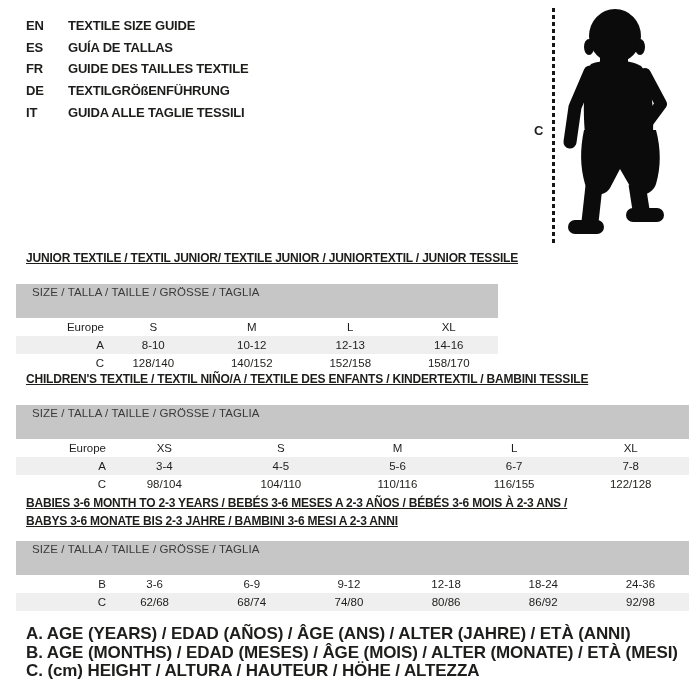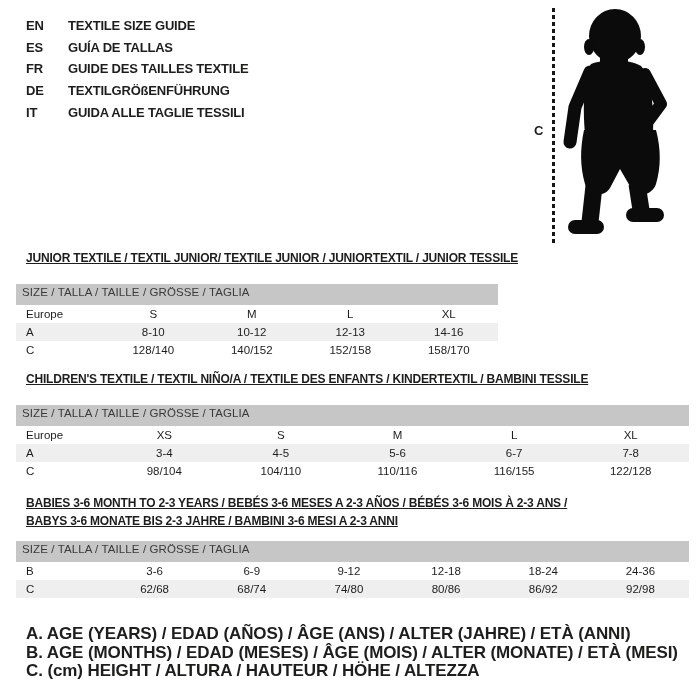--- a/index.html
+++ b/index.html
@@ -16,25 +16,25 @@
   .figure{position:absolute;left:528px;top:2px;width:172px;height:250px;}
   .measure-line{position:absolute;left:24px;top:6px;width:3px;height:236px;
     background:repeating-linear-gradient(to bottom,#161616 0 4px,transparent 4px 7px);}
   .measure-label{position:absolute;left:6px;top:121px;font-size:13px;font-weight:bold;}
   .silhouette{position:absolute;left:32px;top:0;width:140px;height:250px;}
   
   .section-heading{position:absolute;left:26px;font-size:12px;font-weight:bold;
     letter-spacing:-0.2px;line-height:18px;white-space:nowrap;text-decoration:underline;}
   
   .size-table{position:absolute;left:16px;}
-  .t-header{background:#c6c6c6;height:21px;line-height:17px;font-size:11.5px;
-    color:#3a3a3a;padding-left:6px;letter-spacing:0.1px;}
+  .t-header{background:#c6c6c6;height:34px;line-height:17px;font-size:11.5px;
+    color:#3a3a3a;padding-left:16px;letter-spacing:0.1px;}
   .t-row{display:grid;height:18px;line-height:18px;font-size:11.5px;align-items:center;}
   .t-row.shaded{background:#efefef;}
-  .t-row .row-label{padding-left:10px;text-align:left;}
+  .t-row .row-label{padding-left:10px;text-align:right;}
   .t-row .cell{text-align:center;}
   .cols-4{grid-template-columns:88px repeat(4,1fr);}
   .cols-5{grid-template-columns:90px repeat(5,1fr);}
   .cols-6{grid-template-columns:90px repeat(6,1fr);}
   #table1{top:284px;width:482px;}
   #table2{top:405px;width:673px;}
   #table3{top:541px;width:673px;}
   
   .notes{position:absolute;left:26px;top:625px;}
   .note-line{font-size:17px;font-weight:bold;line-height:18.5px;letter-spacing:-0.1px;white-space:nowrap;}

